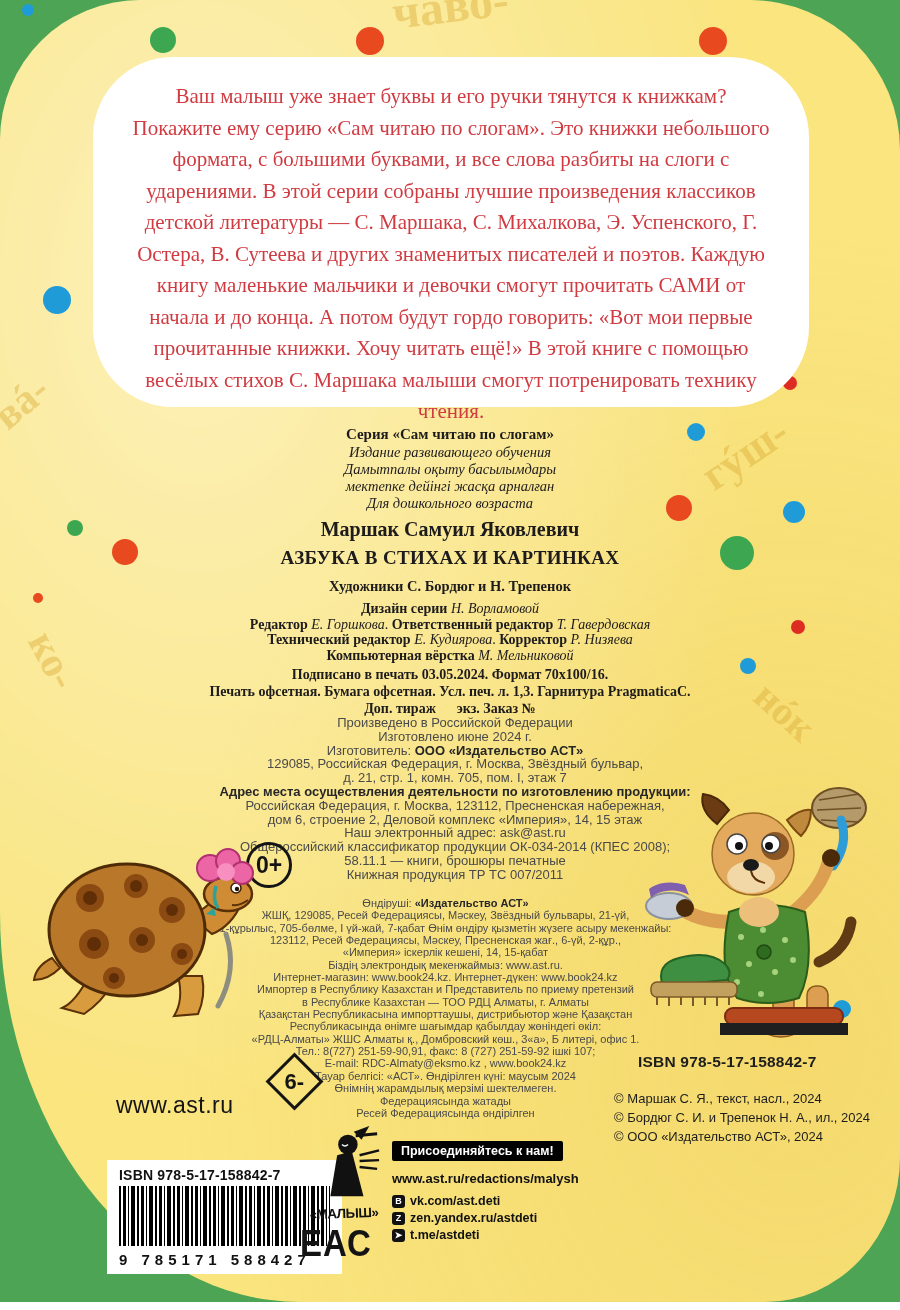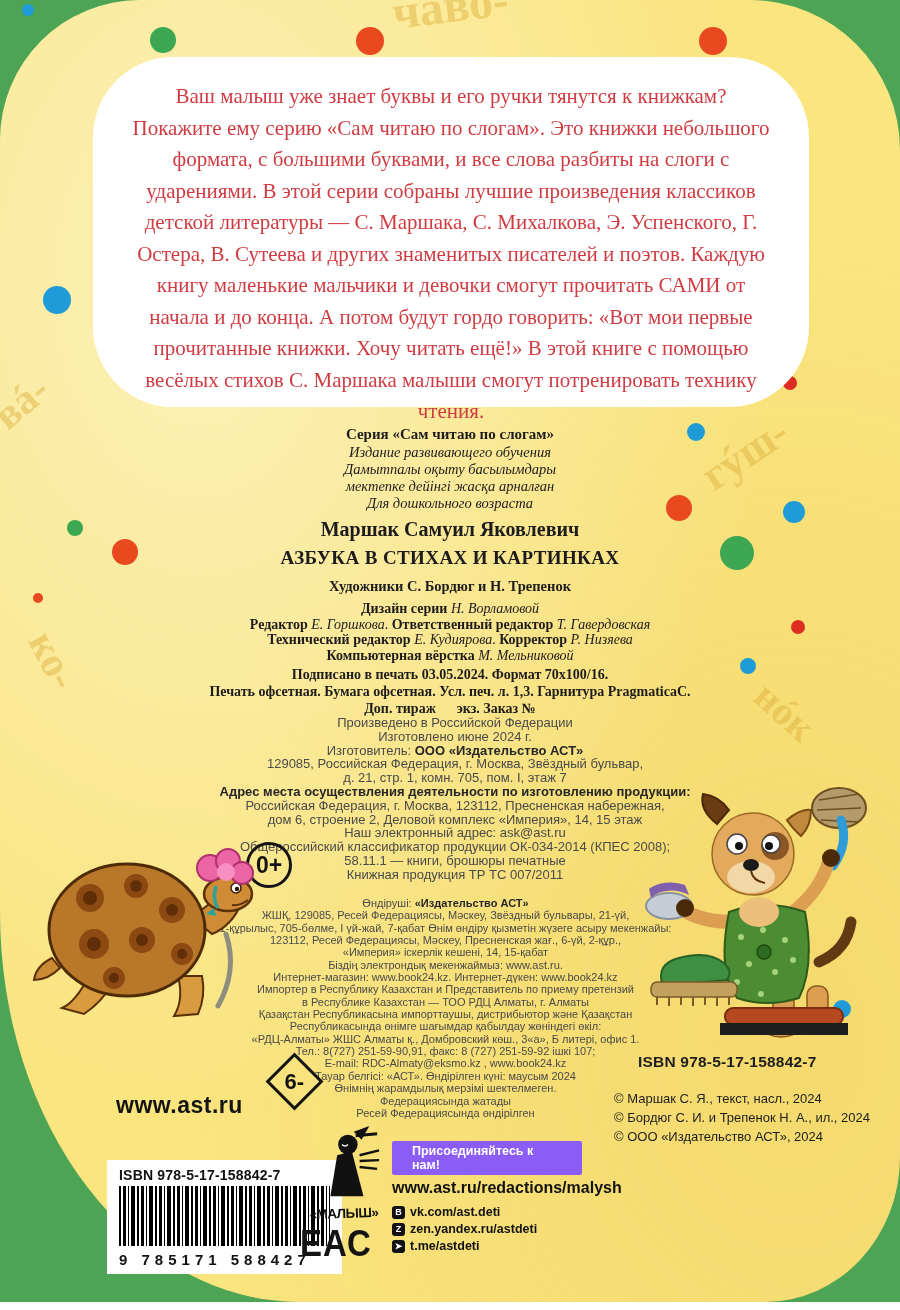--- a/index.html
+++ b/index.html
@@ -60,21 +60,21 @@
     position:absolute;left:246px;top:842px;width:46px;height:46px;border:3.5px solid #141414;
     border-radius:50%;display:flex;align-items:center;justify-content:center;
     font-weight:bold;font-size:23px;color:#141414;box-sizing:border-box;
   }
   .badge-diamond{
     position:absolute;left:274px;top:1061px;width:41px;height:41px;border:3.5px solid #141414;
     transform:rotate(45deg);display:flex;align-items:center;justify-content:center;box-sizing:border-box;
   }
   .badge-diamond span{transform:rotate(-45deg);font-weight:bold;font-size:22px;color:#141414;}
 
-  .website{position:absolute;left:116px;top:1092px;font-weight:bold;font-size:23px;color:#141414;letter-spacing:.5px;}
+  .website{position:absolute;left:116px;top:1092px;font-weight:normal;font-size:23px;color:#141414;letter-spacing:.5px;}
 
   .barcode-box{position:absolute;left:107px;top:1160px;width:235px;height:114px;background:#fff;
     box-sizing:border-box;padding:7px 12px 0 12px;}
   .barcode-label{font-weight:bold;font-size:14px;color:#111;letter-spacing:.2px;}
   .barcode-bars{margin-top:3px;height:60px;
     background:
      repeating-linear-gradient(90deg,#000 0 2px,transparent 2px 4px,#000 4px 6px,transparent 6px 9px,#000 9px 10px,transparent 10px 13px,#000 13px 16px,transparent 16px 18px),
      repeating-linear-gradient(90deg,#000 0 1px,transparent 1px 6px);
     background-color:#fff;}
   .barcode-digits{margin-top:5px;font-weight:bold;font-size:15px;letter-spacing:5px;color:#111;
@@ -83,23 +83,23 @@
   .malysh{position:absolute;left:296px;top:1126px;width:96px;text-align:center;color:#111;}
   .malysh-label{font-weight:900;font-size:13.5px;letter-spacing:-0.5px;transform:rotate(-2deg);}
   .eac{position:absolute;left:300px;top:1222px;font-weight:900;font-size:33px;color:#141414;
     transform:scaleY(1.12);transform-origin:top left;letter-spacing:1px;}
 
   .isbn-right{position:absolute;left:614px;top:1053px;width:286px;color:#1d1d1d;}
   .isbn-right .isbn{font-weight:bold;font-size:15.5px;margin-left:24px;letter-spacing:.2px;}
   .isbn-right .copyrights{margin-top:18px;font-size:13px;line-height:19px;}
 
   .social{position:absolute;left:392px;top:1141px;width:190px;color:#111;}
-  .join-badge{display:inline-block;background:#8b5cf6;color:#fff;font-weight:bold;font-size:12.5px;
-    padding:3px 20px;border-radius:2px;}
-  .social-site{margin-top:4px;font-weight:bold;font-size:16px;}
+  .join-badge{display:inline-block;background:#000000;color:#fff;font-weight:bold;font-size:12.5px;
+    padding:3px 9px;border-radius:2px;}
+  .social-site{margin-top:10px;font-weight:bold;font-size:13px;}
   .social-rows{margin-top:8px;}
   .social-row{display:flex;align-items:center;gap:5px;margin-top:3px;font-weight:bold;font-size:12.5px;}
   .s-icon{width:13px;height:13px;background:#111;color:#fff;border-radius:3px;display:flex;
     align-items:center;justify-content:center;font-size:9px;font-weight:bold;flex:0 0 13px;}
 
   .illu{position:absolute;}
 </style>
 </head>
 <body>
 

